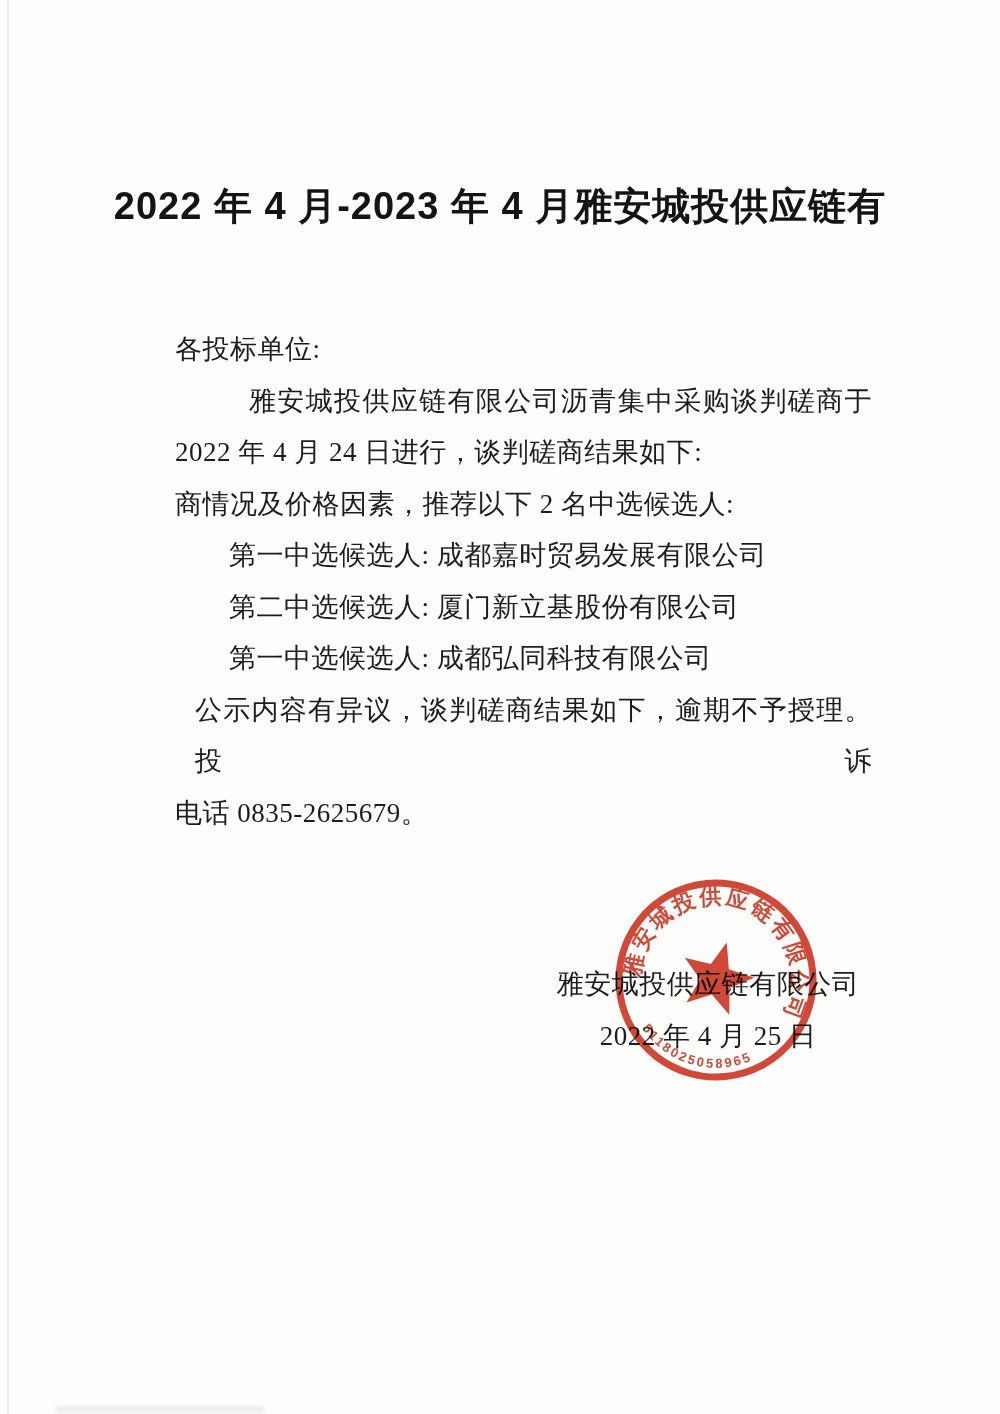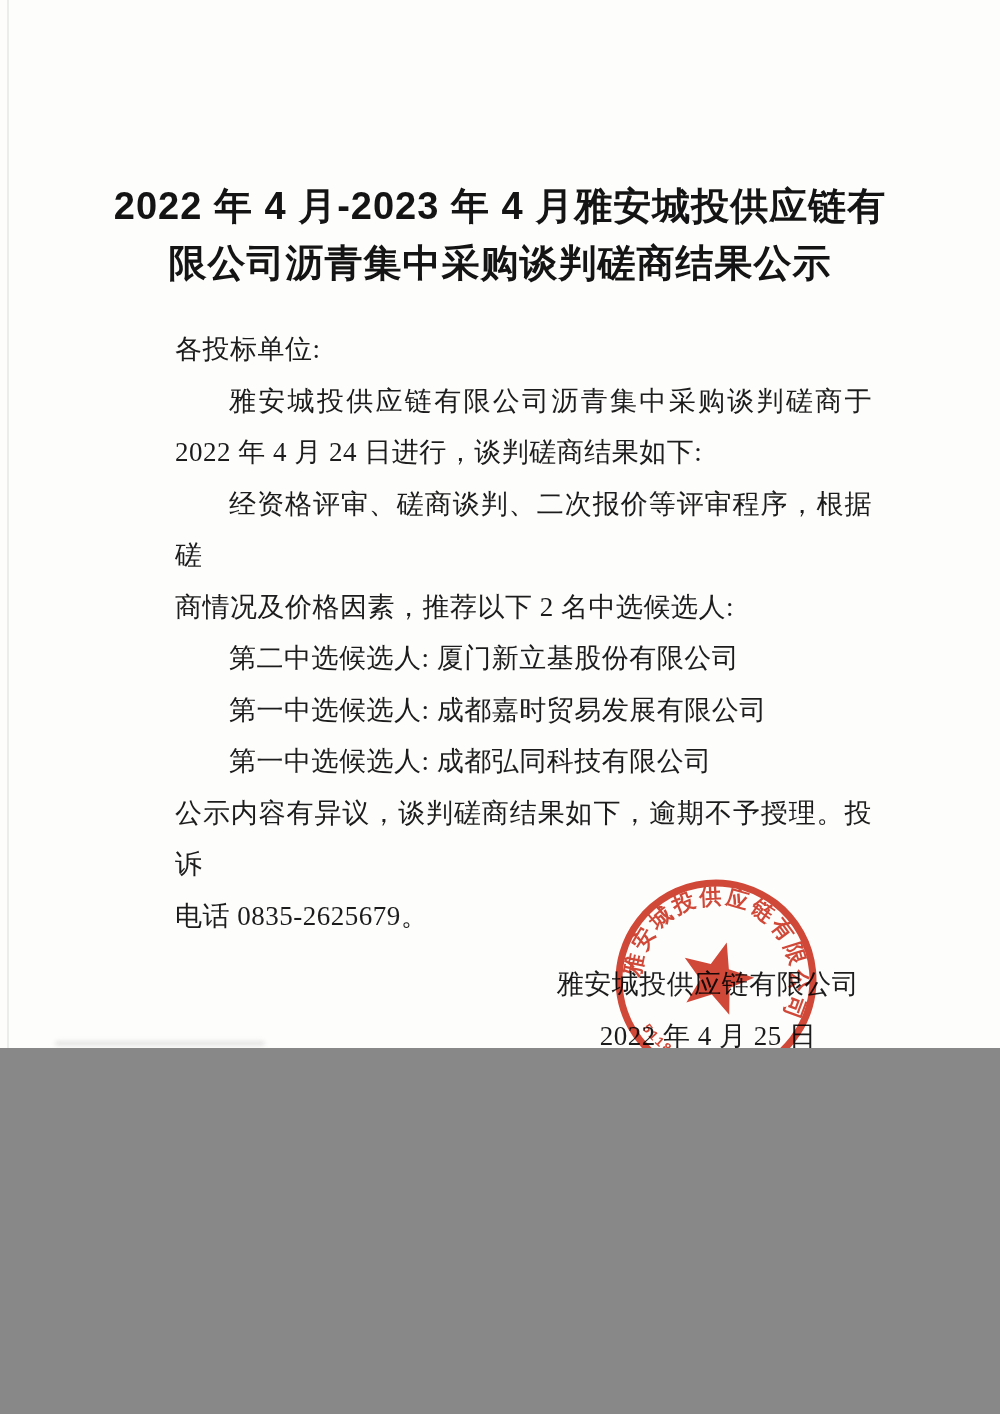--- a/index.html
+++ b/index.html
@@ -1,18 +1,18 @@
 <!DOCTYPE html>
 <html><head>
 <meta charset="utf-8">
 <style>
   html,body{margin:0;padding:0;background:#888;}
   .page{
     position:relative;
-    width:1000px;height:1048px;
+    width:1000px;height:1414px;
     margin:0 auto;
     background:#fdfdfc;
     overflow:hidden;
     font-family:"Liberation Serif","DejaVu Serif",serif;
     color:#1c1c1c;
   }
   .scan-edge-left{
     position:absolute;left:7px;top:0;width:2px;height:100%;
     background:#e4eae6;opacity:.8;
   }
@@ -29,21 +29,21 @@
     color:#141414;
     letter-spacing:1px;
   }
   .body-text{
     position:absolute;top:324px;left:175px;width:697px;
     font-size:27px;line-height:51.5px;
     letter-spacing:.5px;
   }
   .line{white-space:nowrap;font-family:Liberation Serif, serif;}
   .ind{text-indent:2em;}
-  .just{white-space:normal;text-align:justify;text-align-last:justify;}
+  .just{white-space:normal;text-align:justify;text-align-last:justify;margin-left:20px;}
   .signature{
     position:absolute;left:556px;top:958px;width:304px;
     text-align:center;
     font-size:27px;line-height:52px;
     letter-spacing:.5px;
   }
   .seal{
     position:absolute;left:612px;top:876px;width:208px;height:208px;
     mix-blend-mode:multiply;
     opacity:.93;
@@ -61,31 +61,29 @@
 </head>
 <body>
 
 <div class="page">
 
   <div class="scan-edge-left"></div>
   <div class="scan-smudge-bottom"></div>
 
   <div class="doc-title">
     <div>2022 年 4 月-2023 年 4 月雅安城投供应链有</div>
-    <div>限公司沥青集中采购谈判磋商结果公示</div>
   </div>
 
   <div class="body-text">
     <div class="line">各投标单位:</div>
     <div class="line ind just">雅安城投供应链有限公司沥青集中采购谈判磋商于</div>
     <div class="line">2022 年 4 月 24 日进行，谈判磋商结果如下:</div>
-    <div class="line ind just">经资格评审、磋商谈判、二次报价等评审程序，根据磋</div>
     <div class="line">商情况及价格因素，推荐以下 2 名中选候选人:</div>
+    <div class="line ind">第一中选候选人: 成都嘉时贸易发展有限公司</div>
     <div class="line ind">第二中选候选人: 厦门新立基股份有限公司</div>
-    <div class="line ind">第一中选候选人: 成都嘉时贸易发展有限公司</div>
     <div class="line ind">第一中选候选人: 成都弘同科技有限公司</div>
     <div class="line just">公示内容有异议，谈判磋商结果如下，逾期不予授理。投诉</div>
     <div class="line">电话 0835-2625679。</div>
   </div>
 
   <div class="signature">
     <div>雅安城投供应链有限公司</div>
     <div>2022 年 4 月 25 日</div>
   </div>
 

